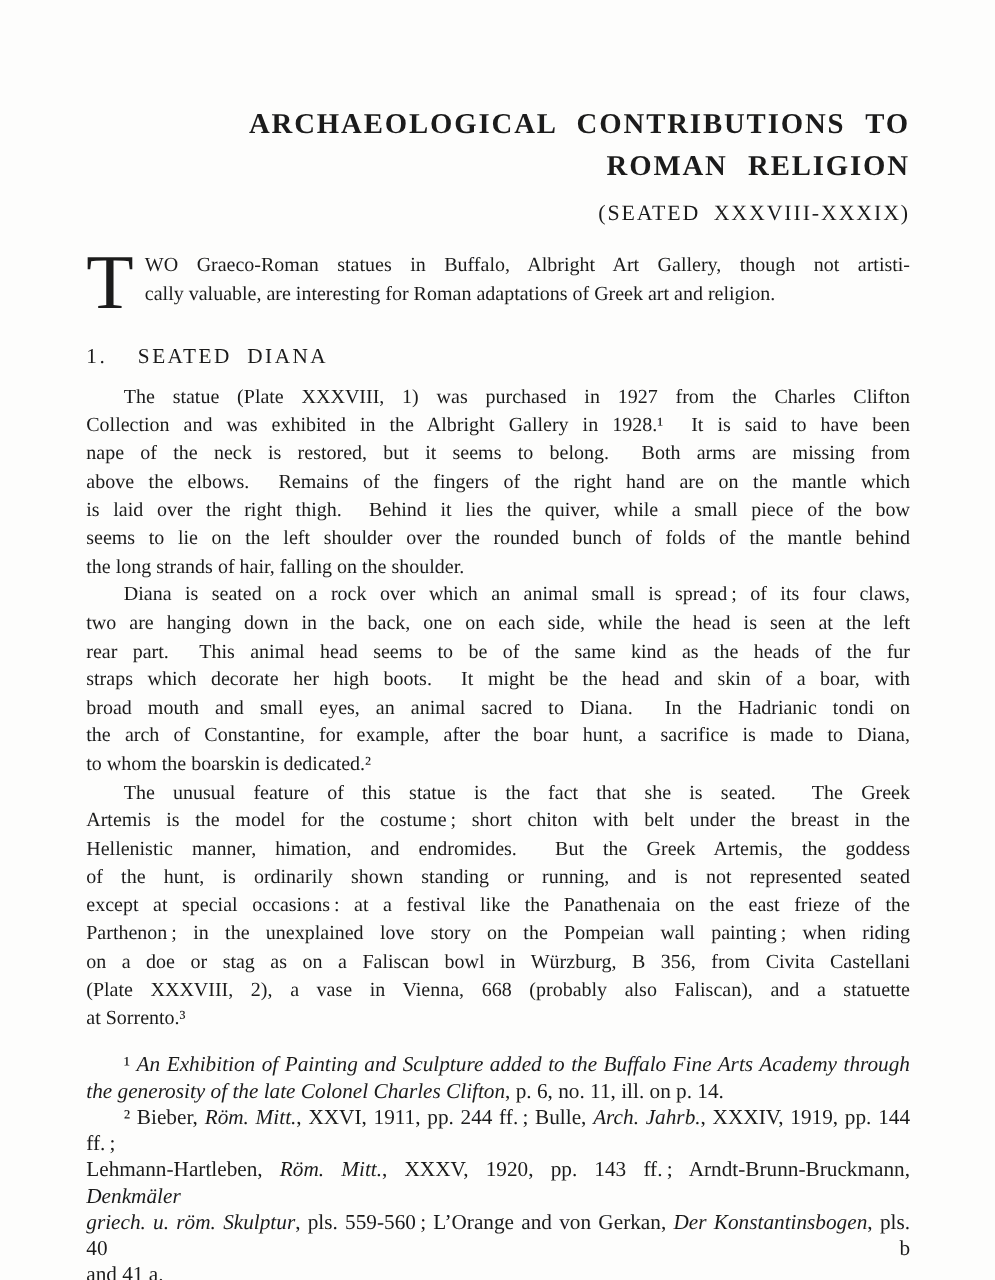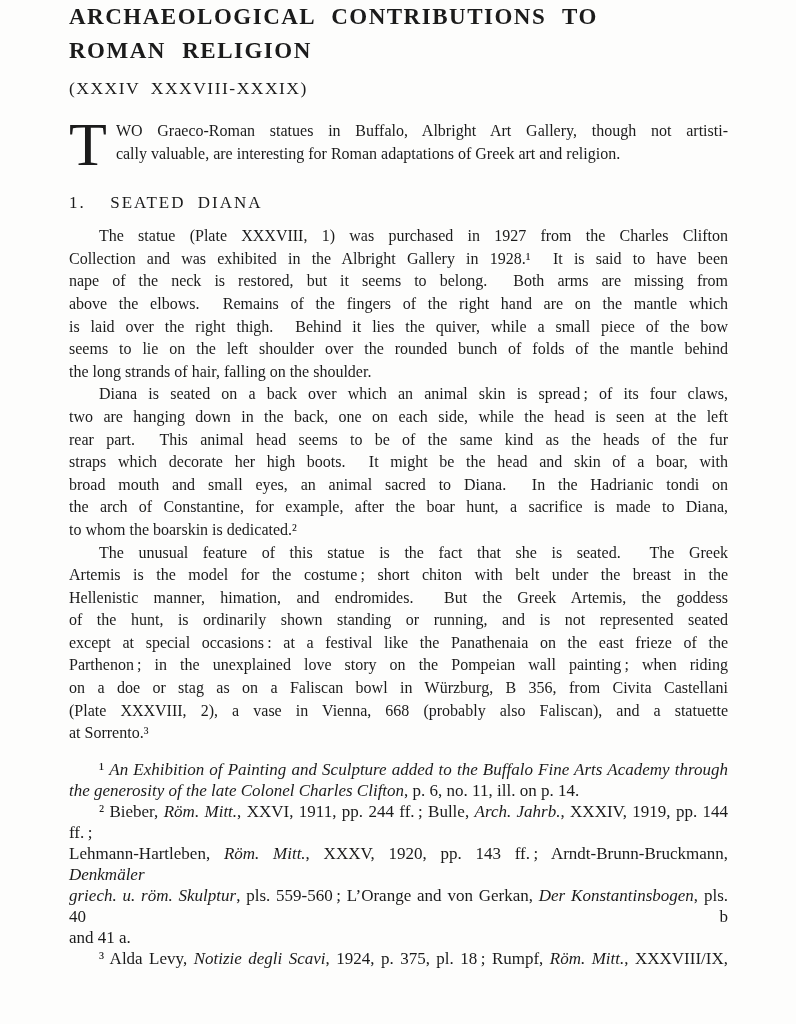--- a/index.html
+++ b/index.html
@@ -14,21 +14,21 @@
     font-family: "Liberation Serif", "DejaVu Serif", serif;
     overflow: hidden;
   }
   .content {
     position: absolute;
     left: 69px;
     top: 0;
     width: 659px;
   }
   
-  .title-block { text-align: left; }
+  .title-block { padding-top: 82px; text-align: right; }
   .title-line {
     font-size: 23px;
     font-weight: bold;
     letter-spacing: 1.5px;
     word-spacing: 9px;
     line-height: 34px;
     white-space: nowrap;
   }
   .plates-line {
     margin-top: 9px;
@@ -75,21 +75,21 @@
 </style>
 </head>
 <body>
 
 <div class="page">
   <div class="content">
 
     <div class="title-block">
       <div class="title-line">ARCHAEOLOGICAL CONTRIBUTIONS TO</div>
       <div class="title-line">ROMAN RELIGION</div>
-      <div class="plates-line">(XXXIV XXXVIII-XXXIX)</div>
+      <div class="plates-line">(SEATED XXXVIII-XXXIX)</div>
     </div>
 
     <div class="intro body-par">
       <span class="dropcap">T</span>
       <div>
           <div class="line">WO Graeco-Roman statues in Buffalo, Albright Art Gallery, though not artisti-</div>
           <div class="line lastline">cally valuable, are interesting for Roman adaptations of Greek art and religion.</div>
         </div>
     </div>
 
@@ -98,21 +98,21 @@
     <div class="body-par ind">
         <div class="line">The statue (Plate XXXVIII, 1) was purchased in 1927 from the Charles Clifton</div>
         <div class="line">Collection and was exhibited in the Albright Gallery in 1928.¹&nbsp; It is said to have been</div>
         <div class="line">nape of the neck is restored, but it seems to belong.&nbsp; Both arms are missing from</div>
         <div class="line">above the elbows.&nbsp; Remains of the fingers of the right hand are on the mantle which</div>
         <div class="line">is laid over the right thigh.&nbsp; Behind it lies the quiver, while a small piece of the bow</div>
         <div class="line">seems to lie on the left shoulder over the rounded bunch of folds of the mantle behind</div>
         <div class="line lastline">the long strands of hair, falling on the shoulder.</div>
       </div>
     <div class="body-par ind">
-        <div class="line">Diana is seated on a back over which an animal skin is spread ; of its four claws,</div>
+        <div class="line">Diana is seated on a rock over which an animal small is spread ; of its four claws,</div>
         <div class="line">two are hanging down in the back, one on each side, while the head is seen at the left</div>
         <div class="line">rear part.&nbsp; This animal head seems to be of the same kind as the heads of the fur</div>
         <div class="line">straps which decorate her high boots.&nbsp; It might be the head and skin of a boar, with</div>
         <div class="line">broad mouth and small eyes, an animal sacred to Diana.&nbsp; In the Hadrianic tondi on</div>
         <div class="line">the arch of Constantine, for example, after the boar hunt, a sacrifice is made to Diana,</div>
         <div class="line lastline">to whom the boarskin is dedicated.²</div>
       </div>
     <div class="body-par ind">
         <div class="line">The unusual feature of this statue is the fact that she is seated.&nbsp; The Greek</div>
         <div class="line">Artemis is the model for the costume ; short chiton with belt under the breast in the</div>

